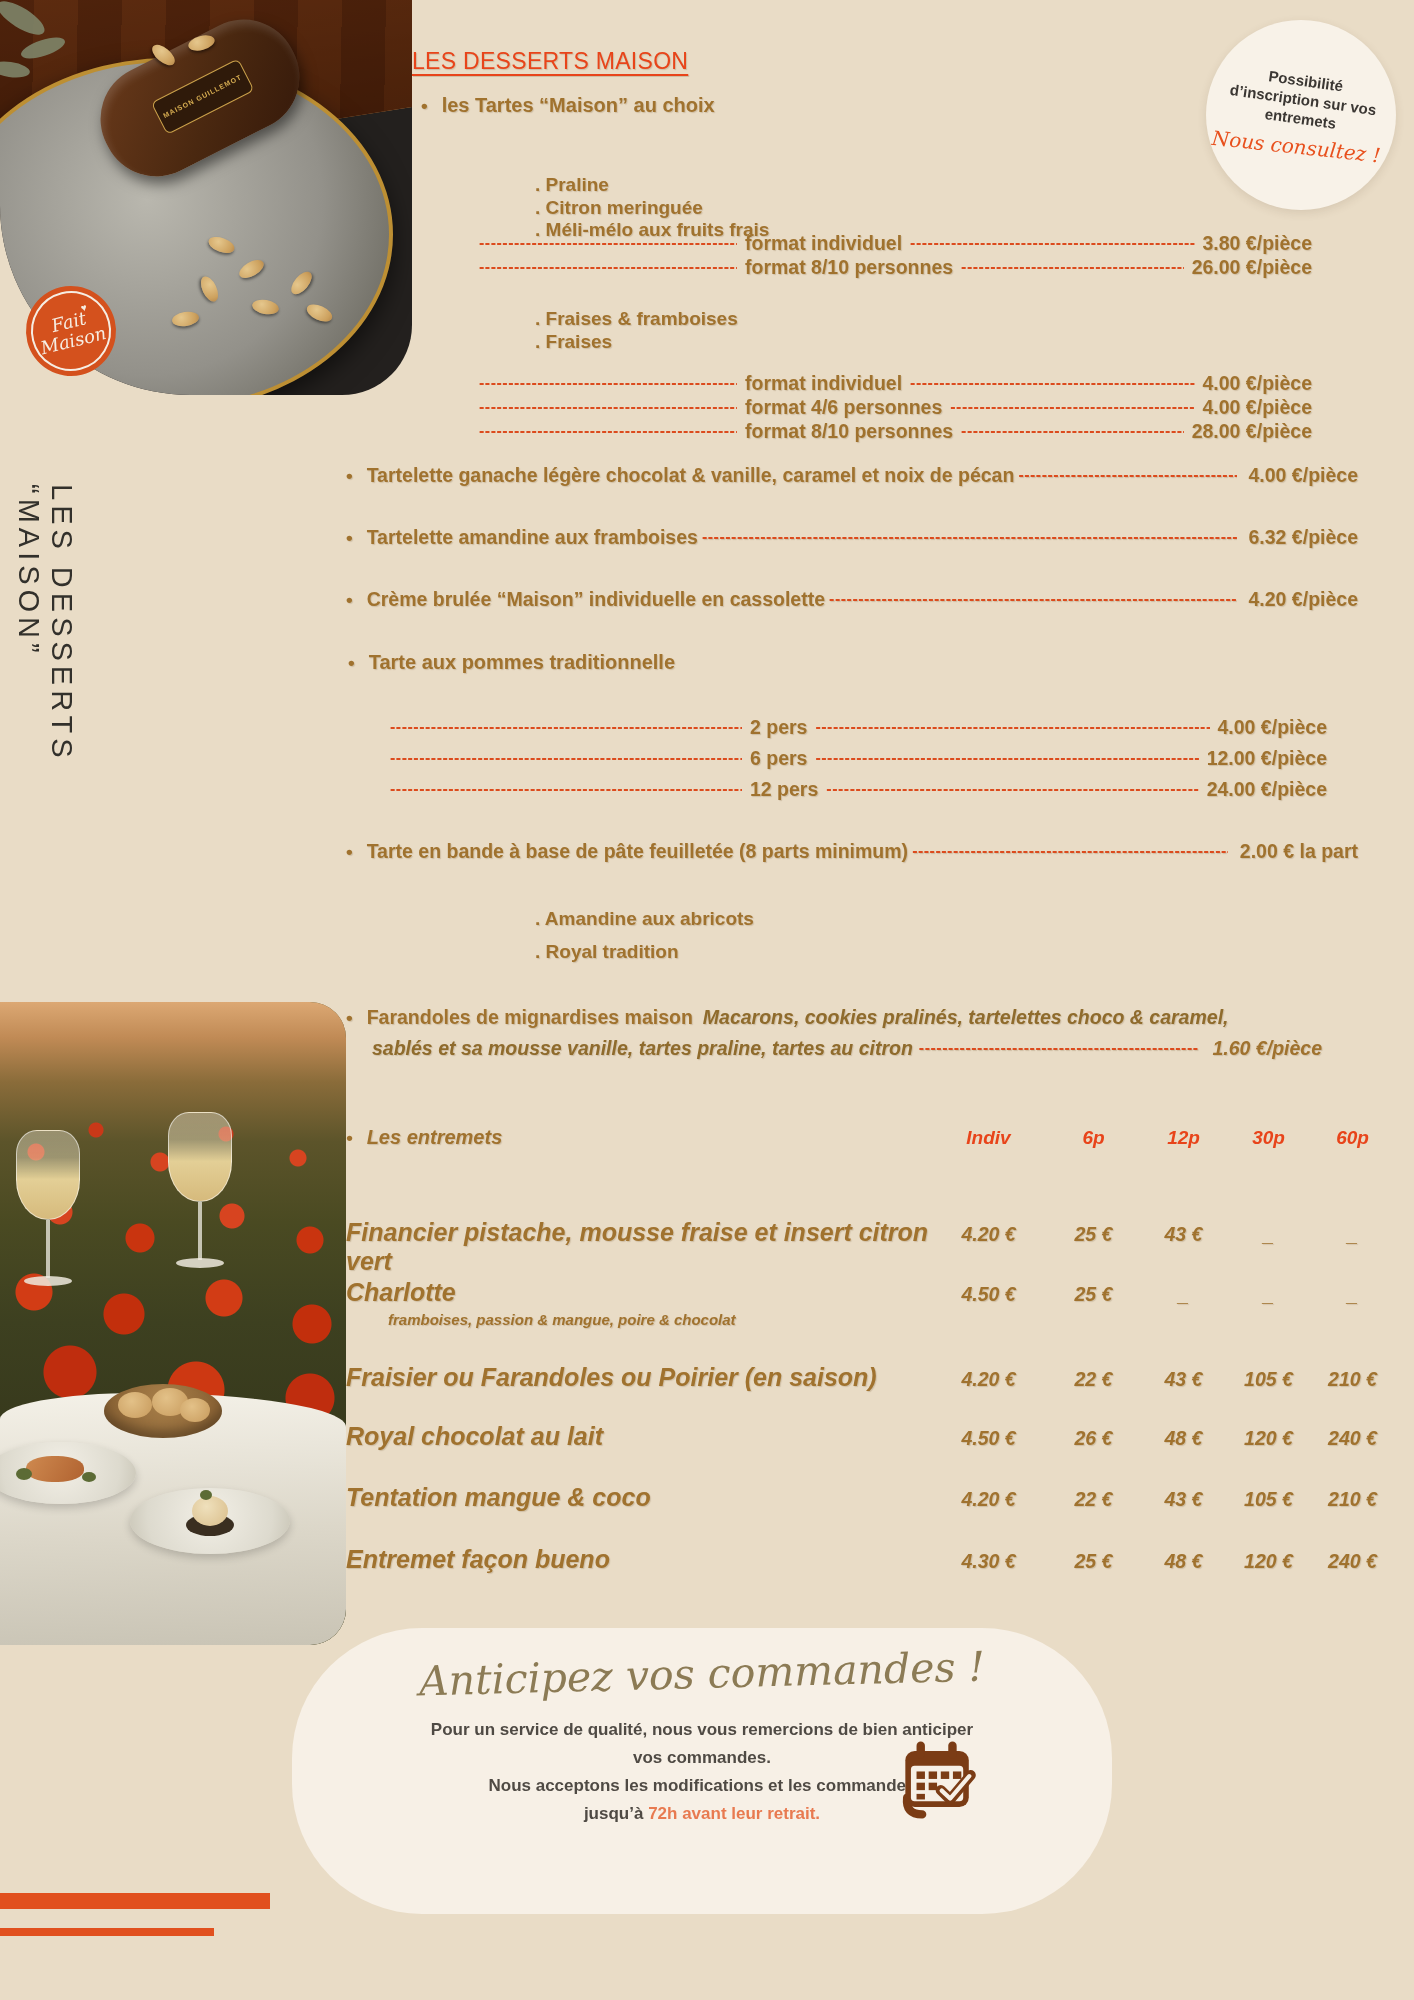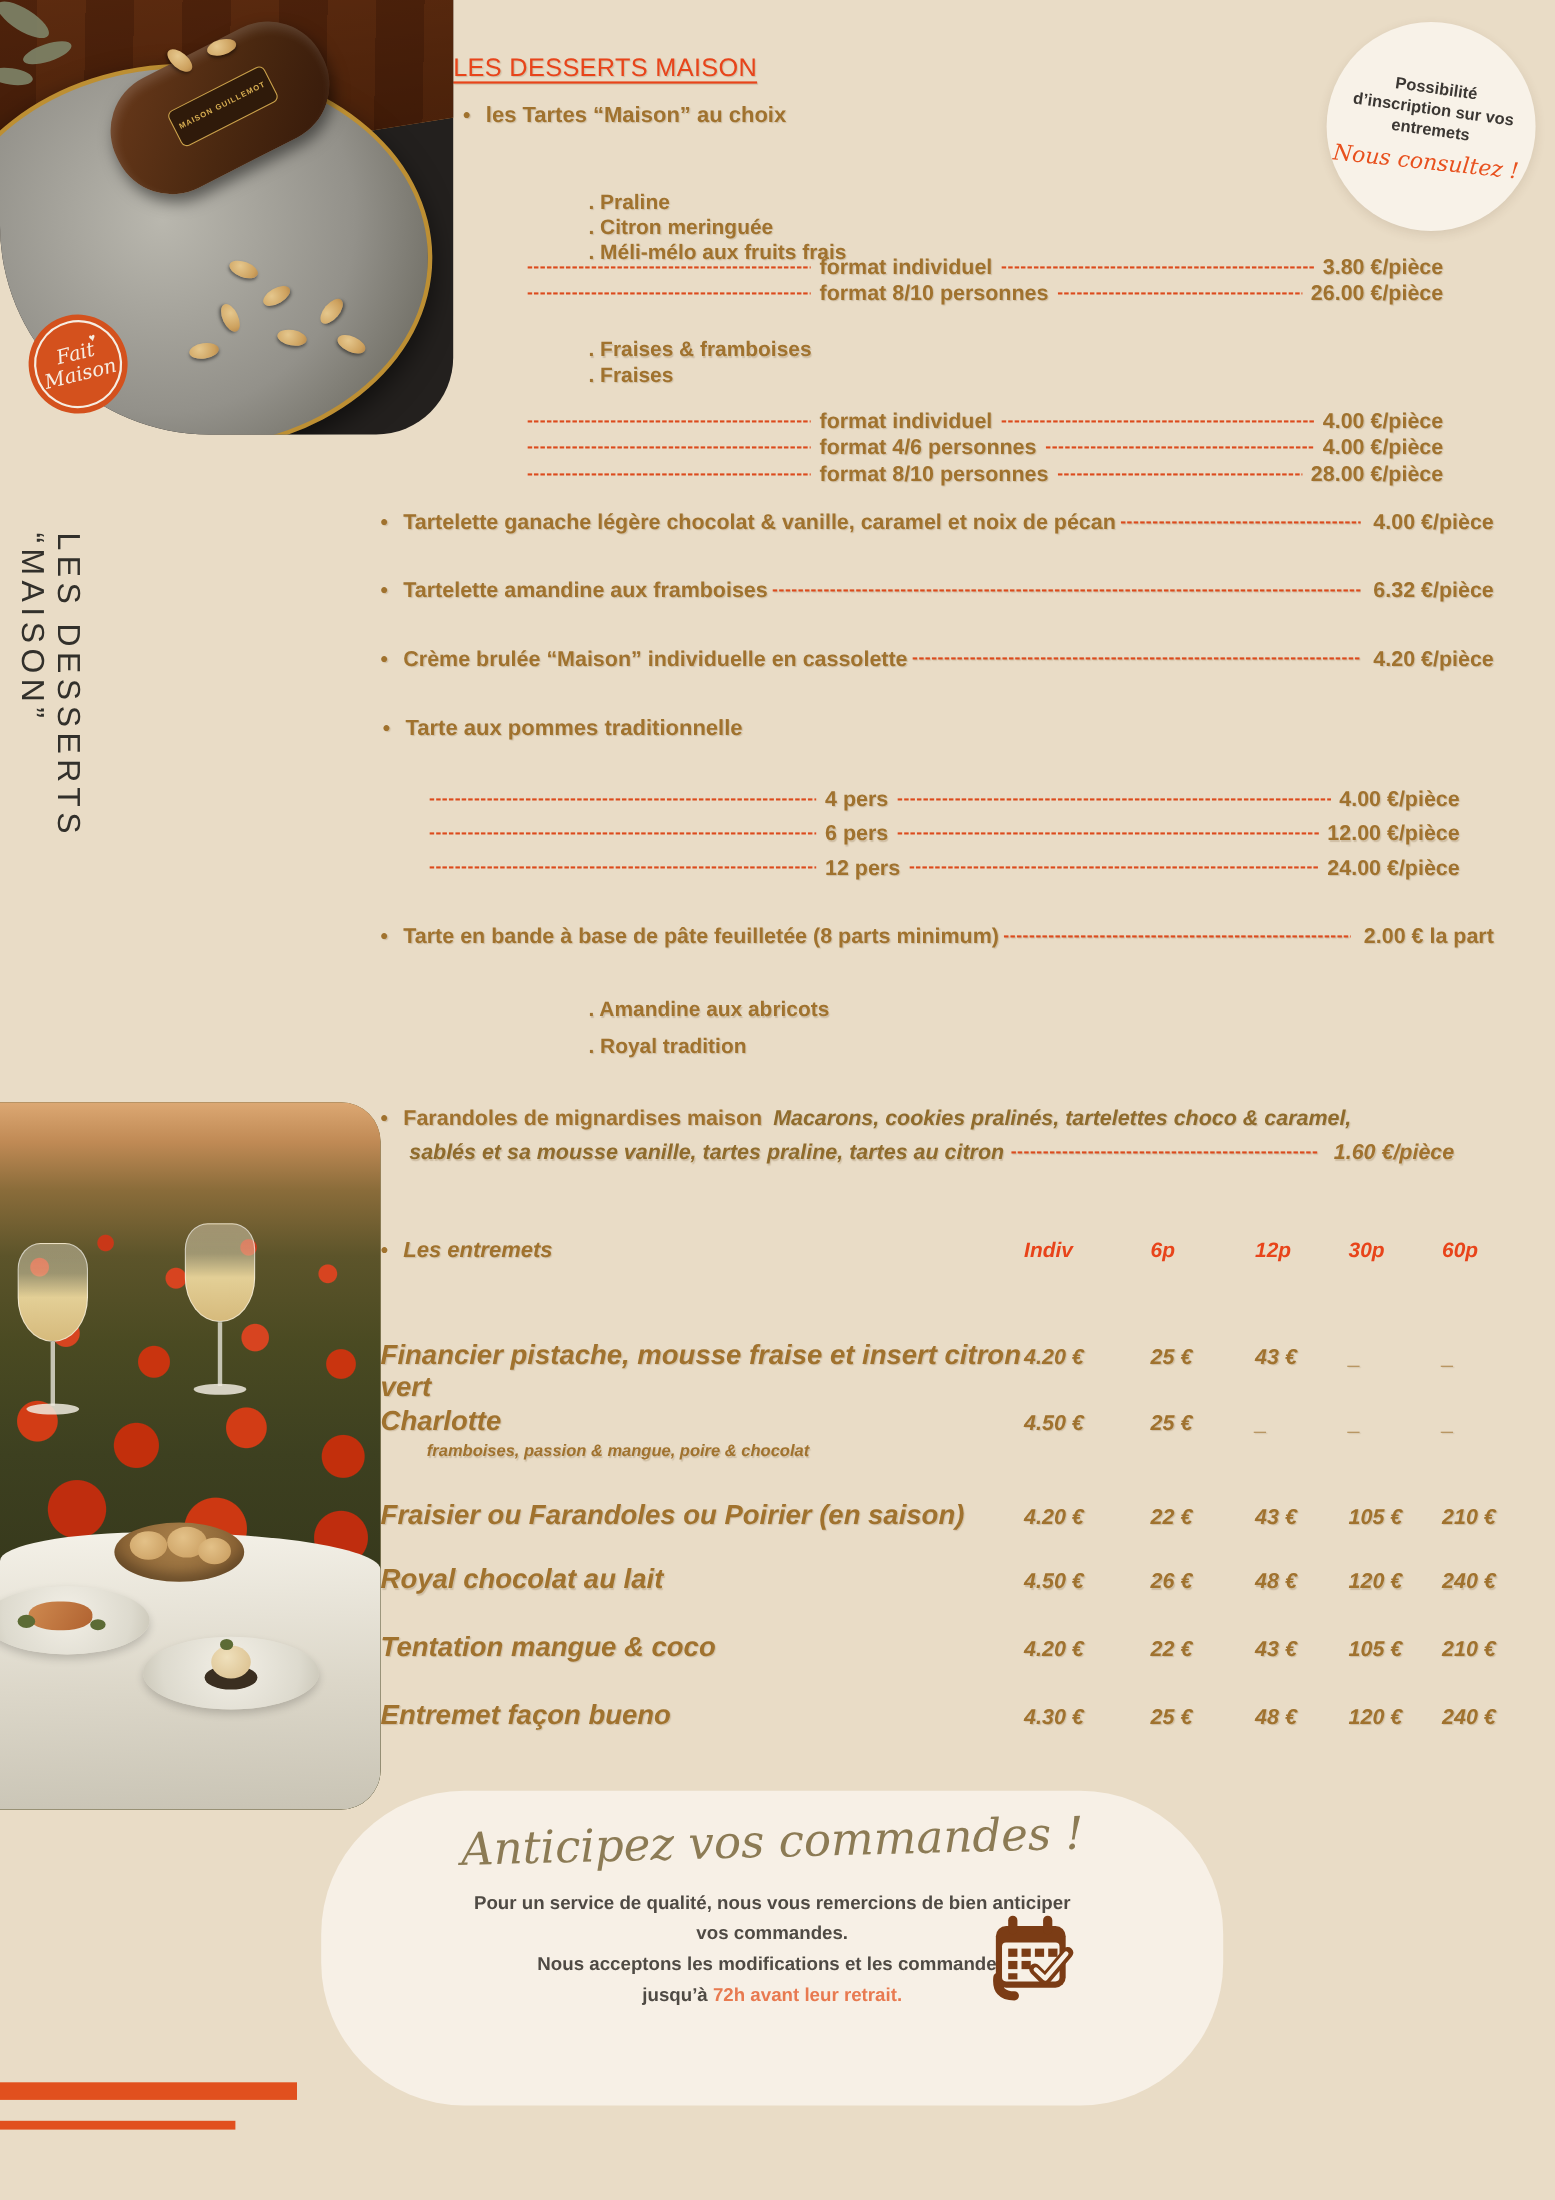--- a/index.html
+++ b/index.html
@@ -38,21 +38,21 @@
   .sizes-block .fmt-row{height:31px;}
   .faran{left:346px;top:1002px;width:976px;color:#a0722e;font-weight:bold;font-size:19.5px;line-height:30px;}
   .faran .l1{display:flex;align-items:baseline;}
   .faran .desc{font-style:italic;font-weight:bold;color:#8f6b2c;}
   .faran .l2{display:flex;align-items:baseline;margin-left:26px;}
   .faran .price{font-style:italic;}
   
   .etable{left:346px;top:1126px;width:1048px;height:480px;}
   .erow{position:absolute;left:0;display:flex;width:1048px;align-items:baseline;}
   .c-name{width:585px;}
-  .cv{text-align:left;font-size:19.5px;font-weight:bold;font-style:italic;color:#a0722e;}
+  .cv{text-align:center;font-size:19.5px;font-weight:bold;font-style:italic;color:#a0722e;}
   .cv.c0{width:115px;}.cv.c1{width:95px;}.cv.c2{width:85px;}.cv.c3{width:85px;}.cv.c4{width:83px;}
   .ehead .cv{color:#e8441a;font-size:19px;}
   .ehead .c-name{display:flex;align-items:baseline;font-size:20px;font-weight:bold;font-style:italic;color:#a0722e;}
   .ename{font-size:25px;font-weight:bold;font-style:italic;color:#a0722e;}
   .esub{font-size:15px;font-weight:bold;font-style:italic;color:#a0722e;padding-left:42px;margin-top:4px;}
   
   .badge{left:1206px;top:20px;width:190px;height:190px;border-radius:50%;
     background:#f8f2e8;box-shadow:0 3px 10px rgba(80,60,30,0.12);}
   .badge-inner{position:absolute;inset:0;display:flex;flex-direction:column;
     justify-content:center;align-items:center;transform:rotate(8deg);text-align:center;}
@@ -267,21 +267,21 @@
 </div>
 
 <div class="abs h-bullet shadowed" style="left:348px;top:651px;">
   <span class="dot">•</span>
   <span>Tarte aux pommes traditionnelle</span>
 </div>
 
 <div class="abs sizes-block">
   <div class="fmt-row">
     <span class="leader fixB">-----------------------------------------------------------------------------------------------------------------</span>
-    <span class="fmt-label shadowed">4 pers</span>
+    <span class="fmt-label shadowed">2 pers</span>
     <span class="leader grow">-----------------------------------------------------------------------------------------------------------------</span>
     <span class="price shadowed">4.00 €/pièce</span>
   </div>
   <div class="fmt-row">
     <span class="leader fixB">-----------------------------------------------------------------------------------------------------------------</span>
     <span class="fmt-label shadowed">6 pers</span>
     <span class="leader grow">-----------------------------------------------------------------------------------------------------------------</span>
     <span class="price shadowed">12.00 €/pièce</span>
   </div>
   <div class="fmt-row">

